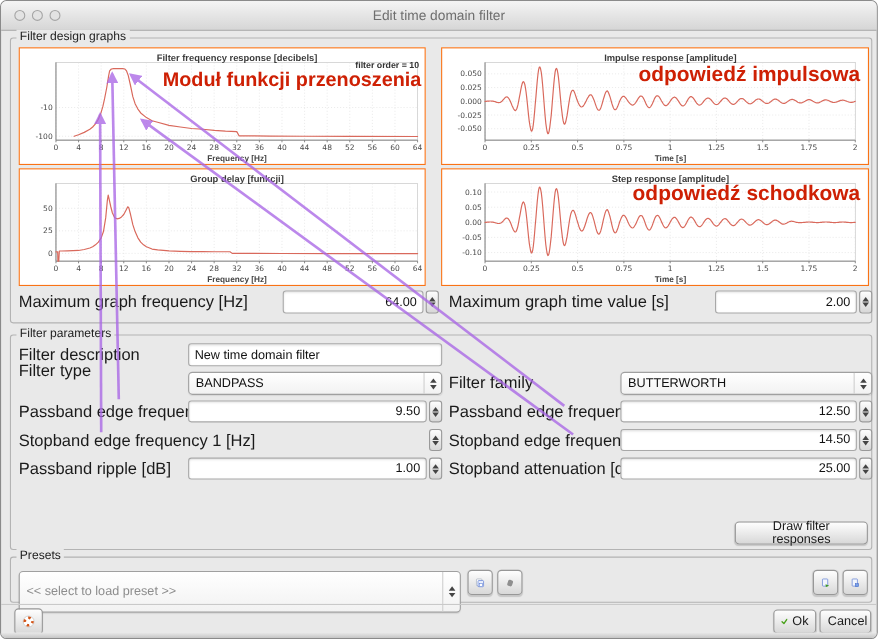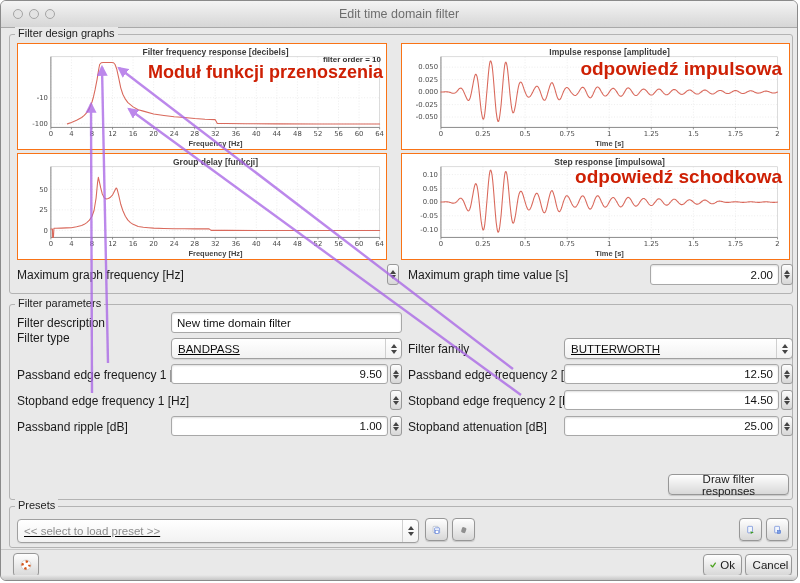--- a/index.html
+++ b/index.html
@@ -30,35 +30,35 @@
   .pxlabel{position:absolute;bottom:1px;text-align:center;font-size:7.5px;font-weight:bold;
        color:#444;z-index:2;}
   .lpad{left:31px;right:4px;}
   .rpad{left:37px;right:9px;}
   .grid{stroke:#d9d9d9;stroke-width:.5;stroke-dasharray:1,1.8;}
   .axis{stroke:#777;stroke-width:.8;}
   .frame{stroke:#c4c4c4;stroke-width:.6;fill:none;}
   .tick{font-size:7px;fill:#4a4a4a;font-family:"DejaVu Sans",sans-serif;}
   .curve{fill:none;stroke:var(--curve);stroke-width:1.1;stroke-linejoin:round;stroke-linecap:round;}
   
-  .flabel{position:absolute;font-size:12px;color:#1a1a1a;line-height:20px;white-space:nowrap;}
+  .flabel{position:absolute;font-size:15px;color:#1a1a1a;line-height:20px;white-space:nowrap;}
   input.fld{position:absolute;box-sizing:border-box;border:1px solid #a8a8a8;border-radius:3px;
        background:#fff;font-family:"Liberation Sans",sans-serif;font-size:11.5px;color:#111;
        padding:0 5px;box-shadow:inset 0 1px 2px rgba(0,0,0,.13);}
   input.num{text-align:right;}
   .stepper{position:absolute;box-sizing:border-box;border:1px solid #999;border-radius:3px;
        background:linear-gradient(#fdfdfd,#d7d7d7);display:flex;flex-direction:column;
        align-items:center;justify-content:center;gap:1px;}
   .tri-up{width:0;height:0;border-left:3px solid transparent;border-right:3px solid transparent;
        border-bottom:4px solid #444;}
   .tri-dn{width:0;height:0;border-left:3px solid transparent;border-right:3px solid transparent;
        border-top:4px solid #444;}
   .combo{position:absolute;box-sizing:border-box;border:1px solid #a0a0a0;border-radius:4px;
        background:linear-gradient(#ffffff,#f2f2f2);display:flex;align-items:center;
-       box-shadow:0 1px 1px rgba(0,0,0,.08);text-decoration:underline;}
+       box-shadow:0 1px 1px rgba(0,0,0,.08);}
   .combo-label{flex:1;font-size:11.5px;color:#111;padding:0 6px;white-space:nowrap;overflow:hidden;}
   .combo-label.dim{color:#8d8d8d;}
   .combo-arrows{width:15px;align-self:stretch;border-left:1px solid #cfcfcf;display:flex;
        flex-direction:column;align-items:center;justify-content:center;gap:2px;}
   .btn{position:absolute;box-sizing:border-box;border:1px solid #979797;border-radius:4px;
        background:linear-gradient(#fefefe,#d8d8d8);font-size:11.5px;color:#1a1a1a;
        display:flex;align-items:center;justify-content:center;gap:4px;
        box-shadow:0 1px 1px rgba(0,0,0,.15);cursor:default;}
   .footer{position:absolute;left:0;top:548px;width:100%;height:30px;border-top:1px solid #c9c9c9;}
   
@@ -259,21 +259,21 @@
         <line x1="31" y1="77.8" x2="366" y2="77.8" class="grid"></line>
         <text x="28" y="80.2" class="tick" text-anchor="end">0</text>
         <line x1="31" y1="13" x2="31" y2="85" class="axis"></line>
         <line x1="31" y1="85" x2="366" y2="85" class="axis"></line>
         <polyline points="31.0,76.4 32.6,76.4 32.8,85.0 33.6,85.0 34.1,75.6 36.2,75.6 41.5,75.5 46.7,75.3 51.9,75.1 57.2,74.2 62.4,72.8 65.0,71.7 67.6,69.9 70.3,67.4 72.9,63.4 75.0,57.6 77.1,44.7 78.6,28.8 79.4,23.8 80.2,27.4 81.8,34.6 83.3,40.4 85.4,44.7 87.5,45.8 89.6,45.4 91.7,44.0 93.8,41.8 95.9,37.8 97.5,34.6 98.5,35.7 100.1,41.8 102.2,51.2 104.3,57.6 106.9,63.4 109.5,67.4 112.1,69.9 114.8,71.7 120.0,73.8 125.2,74.6 130.5,75.1 135.7,75.5 146.2,75.9 156.6,76.1 167.1,76.2 177.6,76.3 192.2,76.3 194.3,77.8 209.0,77.8 240.4,77.9 292.7,78.0 366.0,78.0" class="curve"></polyline>
       </svg>
     <div class="pxlabel lpad">Frequency [Hz]</div>
   </div>
 
   <div class="panel" style="left:400px;top:152px;width:389px;height:107px">
-    <div class="ptitle rpad">Step response [impulsowa]</div>
+    <div class="ptitle rpad">Step response [amplitude]</div>
     <div class="pann" style="top:12px;right:7px;font-size:19px">odpowiedź schodkowa</div>
     <svg class="plot" viewBox="0 0 389 107">
         <rect x="37" y="13" width="343" height="72" class="frame"></rect>
         <line x1="37" y1="13" x2="37" y2="85" class="grid"></line>
         <line x1="37" y1="85" x2="37" y2="87" class="axis"></line>
         <text x="37" y="94" class="tick" text-anchor="middle">0</text>
         <line x1="79.875" y1="13" x2="79.875" y2="85" class="grid"></line>
         <line x1="79.875" y1="85" x2="79.875" y2="87" class="axis"></line>
         <text x="79.875" y="94" class="tick" text-anchor="middle">0.25</text>
         <line x1="122.75" y1="13" x2="122.75" y2="85" class="grid"></line>
@@ -308,20 +308,21 @@
         <line x1="37" y1="77.008" x2="380" y2="77.008" class="grid"></line>
         <text x="34" y="79.408" class="tick" text-anchor="end">-0.10</text>
         <line x1="37" y1="13" x2="37" y2="85" class="axis"></line>
         <line x1="37" y1="85" x2="380" y2="85" class="axis"></line>
         <polyline points="37.0,49.0 37.6,49.0 38.2,49.0 38.8,48.9 39.5,48.9 40.1,48.8 40.7,48.8 41.3,48.7 41.9,48.7 42.5,48.7 43.1,48.8 43.7,48.8 44.4,48.9 45.0,49.0 45.6,49.2 46.2,49.4 46.8,49.5 47.4,49.7 48.0,49.9 48.6,50.1 49.3,50.1 49.9,50.1 50.5,50.0 51.1,49.9 51.7,49.6 52.3,49.2 52.9,48.7 53.5,48.1 54.2,47.4 54.8,46.6 55.4,46.0 56.0,45.5 56.6,45.1 57.2,45.0 57.8,45.2 58.4,45.7 59.0,46.5 59.7,47.5 60.3,48.7 60.9,50.2 61.5,51.7 62.1,53.3 62.7,54.7 63.3,56.1 64.0,57.2 64.6,57.9 65.2,58.0 65.8,57.4 66.4,56.2 67.0,54.3 67.6,51.8 68.2,48.7 68.8,45.2 69.5,41.6 70.1,38.1 70.7,35.0 71.3,32.5 71.9,30.8 72.5,30.2 73.1,30.8 73.8,32.7 74.4,35.9 75.0,40.1 75.6,45.3 76.2,51.2 76.8,57.3 77.4,63.2 78.0,68.5 78.7,72.8 79.3,75.9 79.9,77.4 80.5,77.2 81.1,75.2 81.7,71.4 82.3,65.9 82.9,59.2 83.5,51.8 84.2,44.1 84.8,36.5 85.4,29.5 86.0,23.7 86.6,19.2 87.2,16.8 87.8,16.4 88.4,18.0 89.1,21.5 89.7,26.6 90.3,33.0 90.9,40.4 91.5,48.3 92.1,56.1 92.7,63.5 93.3,69.8 94.0,74.8 94.6,78.2 95.2,79.8 95.8,79.4 96.4,77.3 97.0,73.5 97.6,68.5 98.3,62.3 98.9,55.2 99.5,47.6 100.1,40.0 100.7,32.8 101.3,26.5 101.9,21.4 102.5,18.5 103.2,17.8 103.8,19.0 104.4,21.9 105.0,26.4 105.6,32.0 106.2,38.5 106.8,45.3 107.4,52.0 108.1,58.1 108.7,63.3 109.3,67.1 109.9,69.6 110.5,70.6 111.1,70.2 111.7,68.5 112.3,65.7 113.0,62.3 113.6,58.3 114.2,54.1 114.8,50.1 115.4,46.3 116.0,43.2 116.6,40.8 117.2,39.2 117.8,38.3 118.5,37.9 119.1,38.2 119.7,39.2 120.3,40.7 120.9,42.5 121.5,44.6 122.1,46.8 122.8,49.0 123.4,51.0 124.0,52.9 124.6,54.6 125.2,55.8 125.8,56.7 126.4,57.1 127.0,57.0 127.7,56.4 128.3,55.3 128.9,53.9 129.5,52.2 130.1,50.4 130.7,48.5 131.3,46.4 131.9,44.5 132.6,42.8 133.2,41.4 133.8,40.5 134.4,40.0 135.0,40.1 135.6,40.7 136.2,41.9 136.8,43.5 137.4,45.6 138.1,47.9 138.7,50.4 139.3,52.8 139.9,55.1 140.5,57.1 141.1,58.6 141.7,59.6 142.4,60.0 143.0,59.6 143.6,58.6 144.2,57.0 144.8,54.8 145.4,52.3 146.0,49.5 146.6,46.7 147.3,44.0 147.9,41.6 148.5,39.6 149.1,38.2 149.7,37.4 150.3,37.3 150.9,38.2 151.5,39.6 152.1,41.6 152.8,43.9 153.4,46.6 154.0,49.2 154.6,51.8 155.2,54.2 155.8,56.2 156.4,57.7 157.1,58.6 157.7,58.8 158.3,58.4 158.9,57.4 159.5,56.0 160.1,54.3 160.7,52.3 161.3,50.3 161.9,48.3 162.6,46.5 163.2,45.0 163.8,43.8 164.4,43.0 165.0,42.5 165.6,42.5 166.2,42.9 166.8,43.6 167.5,44.6 168.1,45.8 168.7,47.1 169.3,48.5 169.9,49.8 170.5,51.0 171.1,52.1 171.8,53.0 172.4,53.7 173.0,54.1 173.6,54.3 174.2,54.1 174.8,53.5 175.4,52.7 176.0,51.7 176.7,50.5 177.3,49.1 177.9,47.7 178.5,46.4 179.1,45.1 179.7,44.0 180.3,43.2 180.9,42.8 181.6,42.7 182.2,42.9 182.8,43.6 183.4,44.7 184.0,46.0 184.6,47.6 185.2,49.3 185.8,51.0 186.4,52.6 187.1,54.0 187.7,55.1 188.3,55.9 188.9,56.2 189.5,56.1 190.1,55.5 190.7,54.6 191.3,53.3 192.0,51.7 192.6,50.0 193.2,48.2 193.8,46.6 194.4,45.1 195.0,44.0 195.6,43.1 196.3,42.7 196.9,42.6 197.5,42.9 198.1,43.6 198.7,44.6 199.3,45.8 199.9,47.2 200.5,48.6 201.2,50.0 201.8,51.3 202.4,52.4 203.0,53.3 203.6,53.9 204.2,54.1 204.8,54.1 205.4,53.7 206.1,53.1 206.7,52.2 207.3,51.2 207.9,50.1 208.5,49.0 209.1,47.9 209.7,46.9 210.3,45.9 210.9,45.2 211.6,44.7 212.2,44.4 212.8,44.4 213.4,44.7 214.0,45.3 214.6,46.1 215.2,47.1 215.9,48.2 216.5,49.3 217.1,50.5 217.7,51.5 218.3,52.5 218.9,53.2 219.5,53.7 220.1,53.9 220.8,53.8 221.4,53.4 222.0,52.7 222.6,51.8 223.2,50.7 223.8,49.6 224.4,48.3 225.0,47.1 225.7,46.0 226.3,45.2 226.9,44.6 227.5,44.2 228.1,44.2 228.7,44.5 229.3,45.0 229.9,45.7 230.6,46.7 231.2,47.7 231.8,48.8 232.4,49.9 233.0,50.9 233.6,51.7 234.2,52.4 234.8,52.9 235.5,53.1 236.1,53.1 236.7,52.8 237.3,52.3 237.9,51.6 238.5,50.8 239.1,49.9 239.7,48.9 240.3,48.0 241.0,47.1 241.6,46.4 242.2,45.9 242.8,45.5 243.4,45.4 244.0,45.4 244.6,45.7 245.2,46.2 245.9,46.8 246.5,47.6 247.1,48.4 247.7,49.3 248.3,50.2 248.9,51.0 249.5,51.6 250.2,52.1 250.8,52.4 251.4,52.5 252.0,52.4 252.6,52.1 253.2,51.6 253.8,50.9 254.4,50.1 255.0,49.3 255.7,48.5 256.3,47.7 256.9,46.9 257.5,46.3 258.1,45.9 258.7,45.7 259.3,45.6 260.0,45.8 260.6,46.2 261.2,46.7 261.8,47.4 262.4,48.1 263.0,48.9 263.6,49.7 264.2,50.5 264.9,51.1 265.5,51.6 266.1,52.0 266.7,52.1 267.3,52.1 267.9,51.9 268.5,51.5 269.1,51.0 269.8,50.3 270.4,49.6 271.0,48.9 271.6,48.1 272.2,47.5 272.8,46.9 273.4,46.5 274.0,46.2 274.6,46.1 275.3,46.2 275.9,46.4 276.5,46.8 277.1,47.4 277.7,48.0 278.3,48.6 278.9,49.3 279.6,50.0 280.2,50.5 280.8,51.0 281.4,51.4 282.0,51.6 282.6,51.6 283.2,51.5 283.8,51.2 284.4,50.9 285.1,50.4 285.7,49.8 286.3,49.2 286.9,48.6 287.5,48.0 288.1,47.5 288.7,47.1 289.4,46.8 290.0,46.6 290.6,46.6 291.2,46.8 291.8,47.1 292.4,47.4 293.0,47.9 293.6,48.4 294.3,49.0 294.9,49.5 295.5,50.1 296.1,50.5 296.7,50.8 297.3,51.1 297.9,51.2 298.5,51.1 299.1,51.0 299.8,50.7 300.4,50.3 301.0,49.9 301.6,49.4 302.2,48.9 302.8,48.4 303.4,47.9 304.1,47.5 304.7,47.2 305.3,47.0 305.9,46.9 306.5,47.0 307.1,47.2 307.7,47.5 308.3,47.9 308.9,48.3 309.6,48.8 310.2,49.3 310.8,49.7 311.4,50.2 312.0,50.5 312.6,50.7 313.2,50.7 313.9,50.7 314.5,50.6 315.1,50.4 315.7,50.1 316.3,49.8 316.9,49.4 317.5,49.1 318.1,48.7 318.8,48.5 319.4,48.2 320.0,48.1 320.6,48.0 321.2,48.0 321.8,48.1 322.4,48.2 323.0,48.3 323.7,48.5 324.3,48.7 324.9,48.9 325.5,49.0 326.1,49.1 326.7,49.2 327.3,49.3 327.9,49.3 328.6,49.3 329.2,49.3 329.8,49.3 330.4,49.3 331.0,49.2 331.6,49.2 332.2,49.1 332.8,49.0 333.4,49.0 334.1,48.9 334.7,48.8 335.3,48.8 335.9,48.8 336.5,48.7 337.1,48.7 337.7,48.7 338.4,48.8 339.0,48.8 339.6,48.8 340.2,48.9 340.8,49.0 341.4,49.0 342.0,49.1 342.6,49.2 343.3,49.2 343.9,49.3 344.5,49.3 345.1,49.3 345.7,49.3 346.3,49.2 346.9,49.2 347.5,49.1 348.1,49.1 348.8,49.0 349.4,48.9 350.0,48.9 350.6,48.8 351.2,48.8 351.8,48.7 352.4,48.7 353.0,48.7 353.7,48.7 354.3,48.8 354.9,48.8 355.5,48.9 356.1,48.9 356.7,49.0 357.3,49.1 357.9,49.1 358.6,49.2 359.2,49.2 359.8,49.3 360.4,49.3 361.0,49.3 361.6,49.3 362.2,49.2 362.8,49.2 363.5,49.1 364.1,49.0 364.7,49.0 365.3,48.9 365.9,48.8 366.5,48.8 367.1,48.8 367.8,48.7 368.4,48.7 369.0,48.7 369.6,48.8 370.2,48.8 370.8,48.9 371.4,48.9 372.0,49.0 372.6,49.1 373.3,49.1 373.9,49.2 374.5,49.2 375.1,49.3 375.7,49.3 376.3,49.3 376.9,49.3 377.6,49.2 378.2,49.2 378.8,49.1 379.4,49.1 380.0,49.0" class="curve"></polyline>
       </svg>
     <div class="pxlabel rpad">Time [s]</div>
   </div>
 
   <div class="flabel" style="left:16px;top:264px">Maximum graph frequency [Hz]</div>
+  <input class="fld num" style="left: 256px; top: 263px; width: 128px; height: 21px;" type="text" value="64.00">
   <span class="stepper" style="left:386px;top:263px;width:12px;height:21px">
       <i class="tri-up"></i>
       <i class="tri-dn"></i>
     </span>
   <div class="flabel" style="left:407px;top:264px">Maximum graph time value [s]</div>
   <input class="fld num" style="left: 649px; top: 263px; width: 129px; height: 21px;" type="text" value="2.00">
   <span class="stepper" style="left:780px;top:263px;width:12px;height:21px">
       <i class="tri-up"></i>
       <i class="tri-dn"></i>
     </span>
@@ -386,21 +387,21 @@
   <span class="stepper" style="left:780px;top:415px;width:12px;height:20px">
       <i class="tri-up"></i>
       <i class="tri-dn"></i>
     </span>
 
   <button class="btn" style="left:667px;top:473px;width:121px;height:21px">Draw filter responses</button>
 
   <div class="groupbox" style="left:8px;top:505px;width:782px;height:40px">
     <span class="grouplabel">Presets</span>
   </div>
-  <div class="combo" style="left:16px;top:518px;width:402px;height:24px">
+  <div class="combo" style="left:16px;top:518px;width:402px;height:38px">
     <span class="combo-label dim">&lt;&lt; select to load preset &gt;&gt;</span>
     <span class="combo-arrows">
         <i class="tri-up"></i>
         <i class="tri-dn"></i>
       </span>
   </div>
   <button class="btn" style="left:424px;top:517px;width:23px;height:23px">
     <svg width="16" height="16" viewBox="0 0 16 16">
       <rect x="2" y="1.5" width="9" height="11" rx="1.5" fill="#fff" stroke="#9aa6b8"></rect>
       <rect x="4.5" y="4" width="9" height="10" rx="1.5" fill="#e8eefc" stroke="#4a6fd0"></rect>

